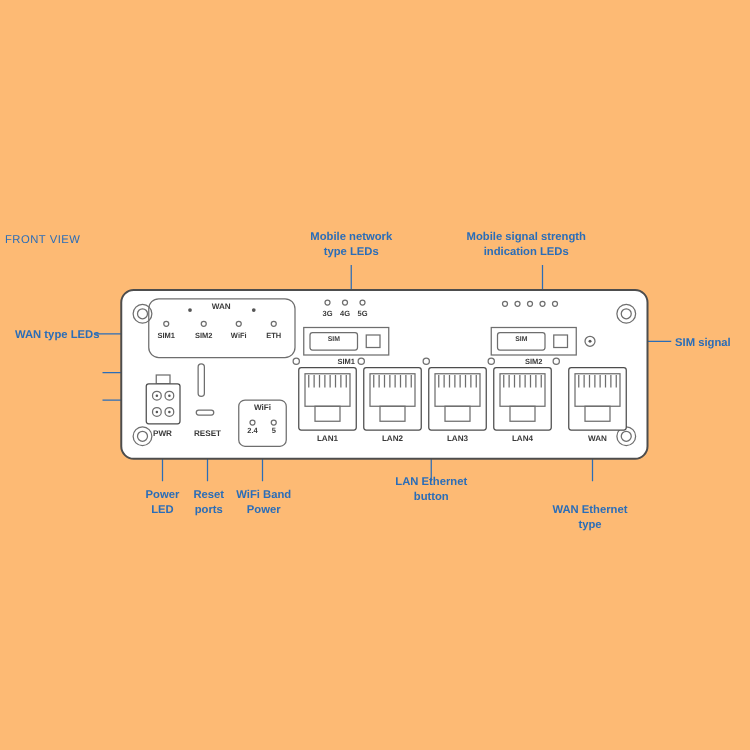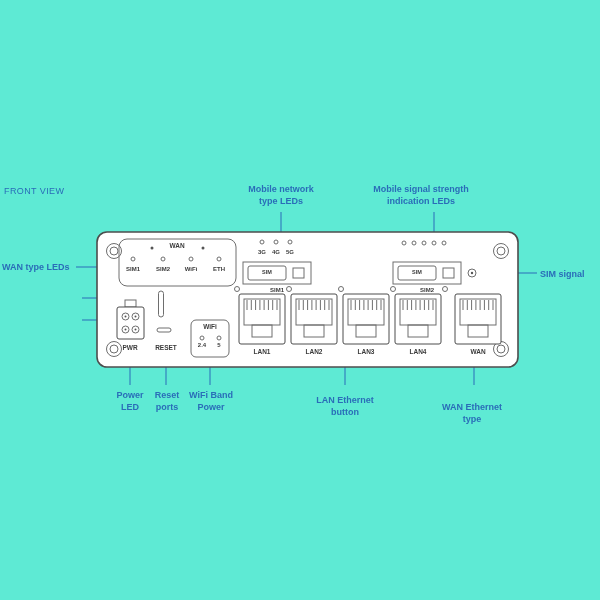--- a/index.html
+++ b/index.html
@@ -1,17 +1,17 @@
 <!DOCTYPE html>
 <html style="--accent: #2a6db8; --outline: #4d4d4d; --detail: #6e6e6e;"><head>
 <meta charset="utf-8">
 <style>
   :root { --accent:#2a6db8; --outline:#4d4d4d; --detail:#6e6e6e; }
   html,body { margin:0; padding:0; background:#fff; }
-  .canvas { position:relative; width:600px; height:600px; background:#5eead4;
+  .canvas { position:relative; width:600px; height:600px; background:#fdba74;
             font-family:"Liberation Sans", sans-serif; overflow:hidden; }
   svg.art { position:absolute; left:0; top:0; }
 
   .label { position:absolute; }
   .front-view { color:var(--accent); font-size:9px; letter-spacing:0.4px; }
   .callout { color:var(--accent); font-weight:bold; font-size:9px; line-height:12px;
              text-align:center; transform:translateX(-50%); white-space:nowrap; }
   .callout.la { transform:none; text-align:left; }
 
   .pl { position:absolute; color:#3a3a3a; font-weight:bold; white-space:nowrap;
@@ -135,21 +135,21 @@
 
     <g>
       <rect class="det" x="191" y="320" width="38" height="37" rx="5"></rect>
       <circle class="ledc" cx="202" cy="338" r="2"></circle>
       <circle class="ledc" cx="219" cy="338" r="2"></circle>
     </g>
   </svg>
 
   <div class="label front-view" style="left:4px;top:186px">FRONT VIEW</div>
 
-  <div class="label callout la" style="left:2px;top:261px">WAN type LEDs</div>
+  <div class="label callout la" style="left:12px;top:261px">WAN type LEDs</div>
 
   <div class="label callout" style="left:421px;top:183px">
     <div>Mobile signal strength</div>
     <div>indication LEDs</div>
   </div>
 
   <div class="label callout" style="left:281px;top:183px">
     <div>Mobile network</div>
     <div>type LEDs</div>
   </div>
@@ -164,21 +164,21 @@
   <div class="label callout" style="left:167px;top:389px">
     <div>Reset</div>
     <div>ports</div>
   </div>
 
   <div class="label callout" style="left:211px;top:389px">
     <div>WiFi Band</div>
     <div>Power</div>
   </div>
 
-  <div class="label callout" style="left:345px;top:394px">
+  <div class="label callout" style="left:345px;top:379px">
     <div>LAN Ethernet</div>
     <div>button</div>
   </div>
 
   <div class="label callout" style="left:472px;top:401px">
     <div>WAN Ethernet</div>
     <div>type</div>
   </div>
 
   <div class="pl fs65" style="left:177px;top:242px">WAN</div>

